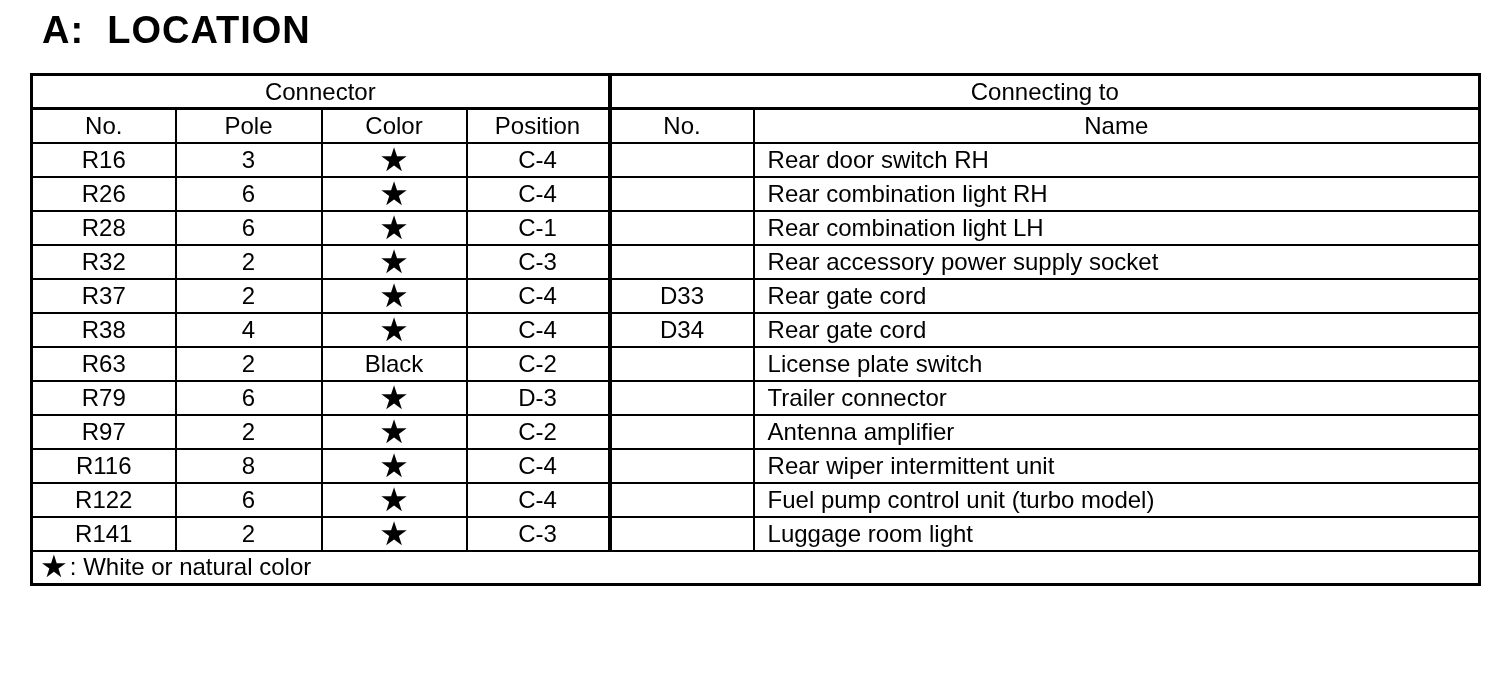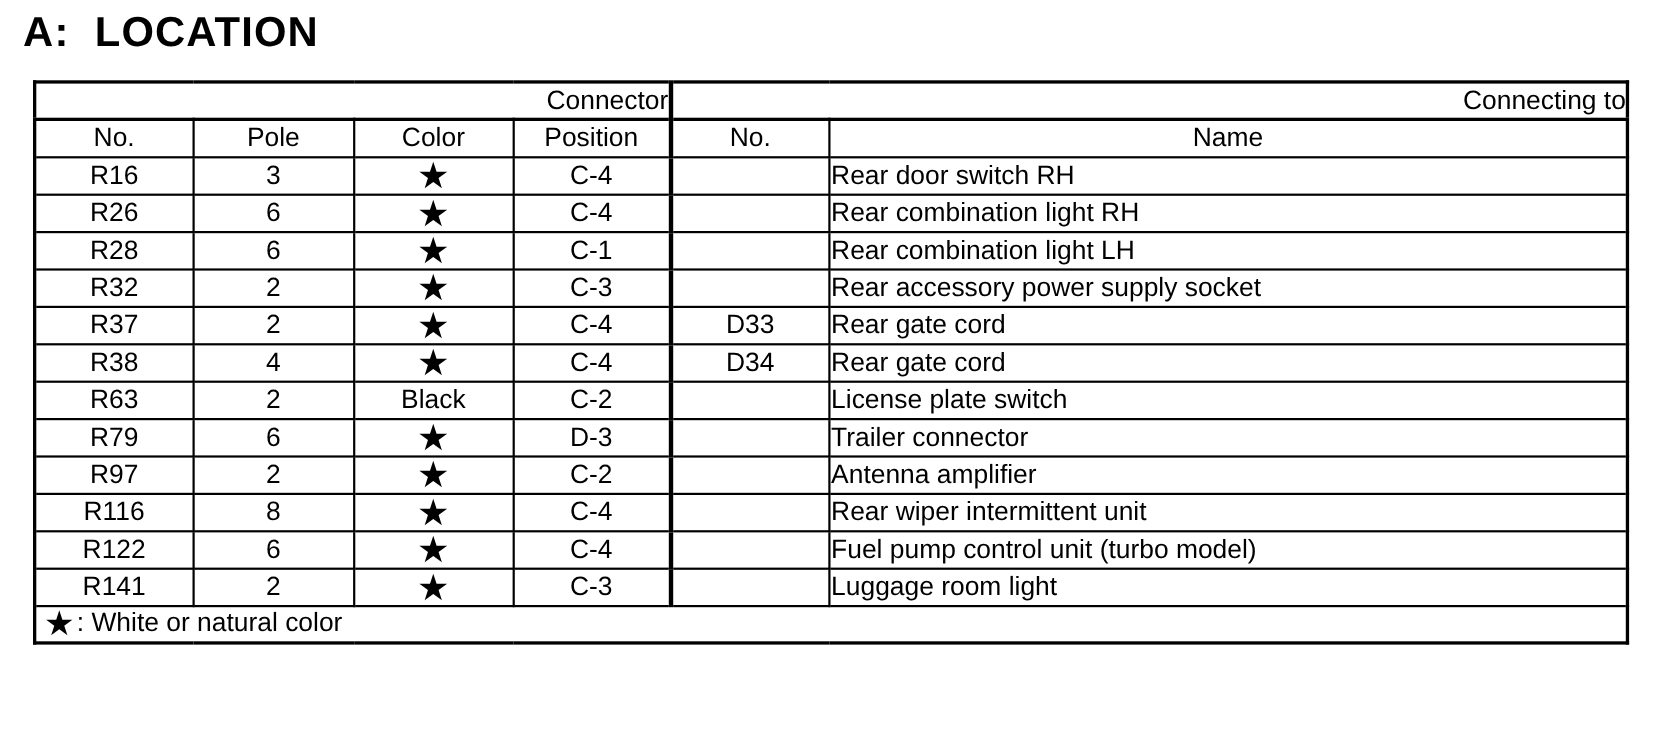--- a/index.html
+++ b/index.html
@@ -13,21 +13,21 @@
     font-family: "Liberation Sans", sans-serif;
     color: #000000;
   }
   .page {
     width: 1504px;
     height: 684px;
     background: #ffffff;
   }
   .page-title {
     margin: 0;
-    padding: 8px 0 0 21px;
+    padding: 8px 0 0 42px;
     font-size: 38px;
     font-weight: 700;
     letter-spacing: 1px;
     white-space: pre;
     color: #000000;
     line-height: 44px;
   }
   table.loc-table {
     border-collapse: collapse;
     table-layout: fixed;
@@ -41,29 +41,29 @@
     padding: 0;
     font-size: 24px;
     font-weight: 400;
     text-align: center;
     vertical-align: middle;
     color: #000000;
     overflow: hidden;
     white-space: nowrap;
   }
   table.loc-table { border: 3px solid #000000; }
-  thead tr.group-row th { border-bottom: 3px solid #000000; text-align: right; }
+  thead tr.group-row th { border-bottom: 3px solid #000000; }
   thead tr.col-row th { border-bottom: 2px solid #000000; }
   tbody td { border-top: 3px solid #000000; border-bottom: 3px solid #000000; }
   tbody tr:first-child td { border-top: 2px solid #000000; margin-top: 37px; }
   tfoot td { border-top: 3px solid #000000; }
   .sec { border-left: 4px solid #000000 !important; }
   td.name {
     text-align: left;
-    padding-left: 1px;
+    padding-left: 13px;
   }
   td.star {
     font-size: 33px;
     line-height: 30px;
   }
   td.footnote-cell { text-align: left; }
   .foot-wrap {
     display: flex;
     align-items: center;
     padding-left: 7px;

